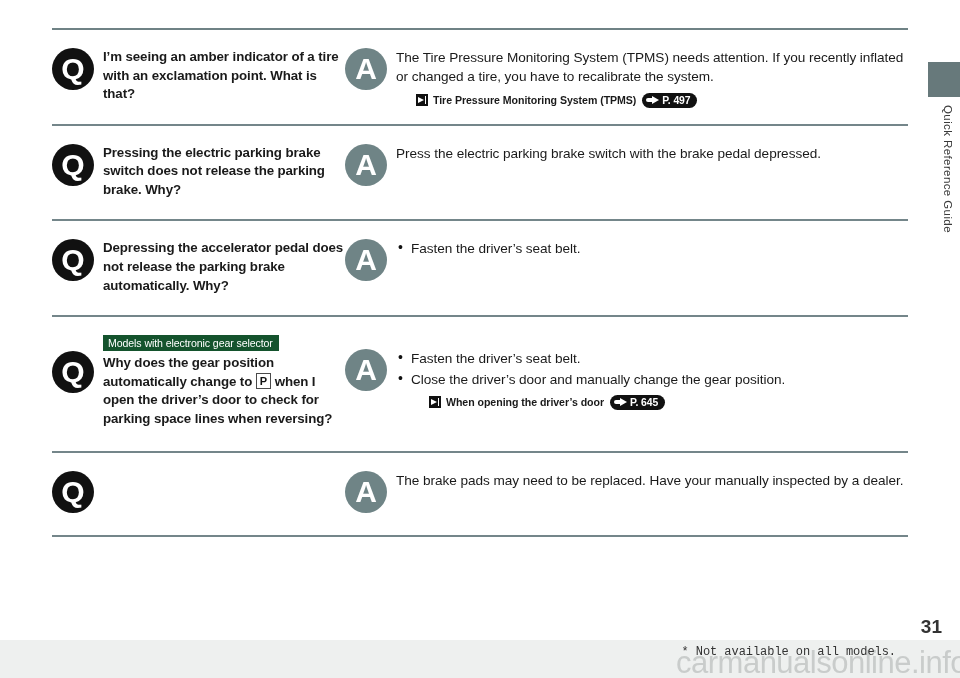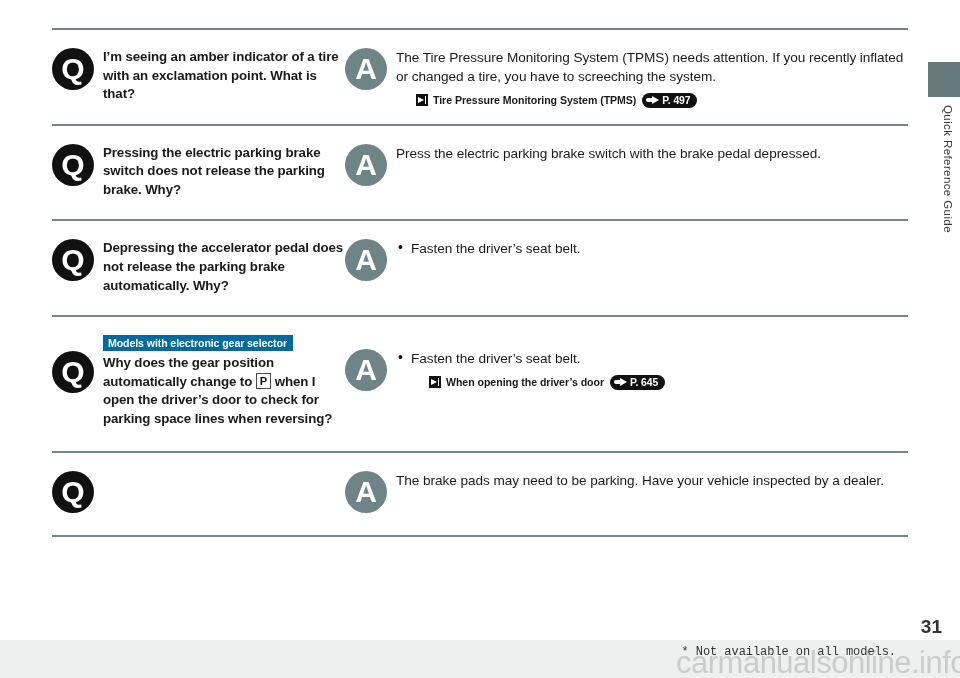--- a/index.html
+++ b/index.html
@@ -99,24 +99,24 @@
     font-size:13.6px;
     font-weight:normal;
     line-height:1.42;
     color:#1a1a1a;
     letter-spacing:-0.05px;
   }
 
   
   .model-note {
     display:inline-block;
-    background:#0369a1;
+    background:#14532d;
     color:#ffffff;
     font-size:10.6px;
-    font-weight:bold;
+    font-weight:normal;
     padding:2px 6px 2px 5px;
     margin-bottom:3px;
     letter-spacing:-0.1px;
     white-space:nowrap;
   }
 
   
   .gear-box {
     display:inline-block;
     border:1px solid #4a4a4a;
@@ -263,21 +263,21 @@
     <div class="rule"></div>
 
     <div class="qa-row" style="padding-top:14px; padding-bottom:16px;">
       <div class="qa-q">
         <div class="badge-circle badge-q">Q</div>
         <div class="q-text">I’m seeing an amber indicator of a tire with an exclamation point. What is that?</div>
       </div>
       <div class="qa-a">
         <div class="badge-circle badge-a">A</div>
         <div style="flex:1;">
-          <div class="a-text">The Tire Pressure Monitoring System (TPMS) needs attention. If you recently inflated or changed a tire, you have to screeching the system.</div>
+          <div class="a-text">The Tire Pressure Monitoring System (TPMS) needs attention. If you recently inflated or changed a tire, you have to recalibrate the system.</div>
           <div class="ref-line">
             <span class="ref-icon"></span>
             <span>Tire Pressure Monitoring System (TPMS)</span>
             <span class="ref-pill">
               <span class="pill-arrow"></span>
               <span>P. 497</span>
             </span>
           </div>
         </div>
       </div>
@@ -323,20 +323,21 @@
             <span class="gear-box">P</span>
             <span>when I open the driver’s door to check for parking space lines when reversing?</span>
           </div>
         </div>
       </div>
       <div class="qa-a" style="padding-top:20px;">
         <div class="badge-circle badge-a">A</div>
         <div style="flex:1;">
           <ul class="bullets a-text">
             <li>Fasten the driver’s seat belt.</li>
+            <li>Close the driver’s door and manually change the gear position.</li>
           </ul>
           <div class="ref-line" style="margin-left:33px;">
             <span class="ref-icon"></span>
             <span>When opening the driver’s door</span>
             <span class="ref-pill">
               <span class="pill-arrow"></span>
               <span>P. 645</span>
             </span>
           </div>
         </div>
@@ -344,21 +345,21 @@
     </div>
 
     <div class="rule thin"></div>
 
     <div class="qa-row" style="padding-top:14px; padding-bottom:22px;">
       <div class="qa-q">
         <div class="badge-circle badge-q">Q</div>
       </div>
       <div class="qa-a">
         <div class="badge-circle badge-a">A</div>
-        <div class="a-text" style="flex:1;">The brake pads may need to be parking. Have your vehicle inspected by a dealer.</div>
+        <div class="a-text" style="flex:1;">The brake pads may need to be replaced. Have your manually inspected by a dealer.</div>
       </div>
     </div>
 
     <div class="rule thin"></div>
 
   </div>
 
   <div class="footer-band"></div>
   <div class="watermark">carmanualsonline.info</div>
   <div class="footnote">* Not available on all models.</div>

